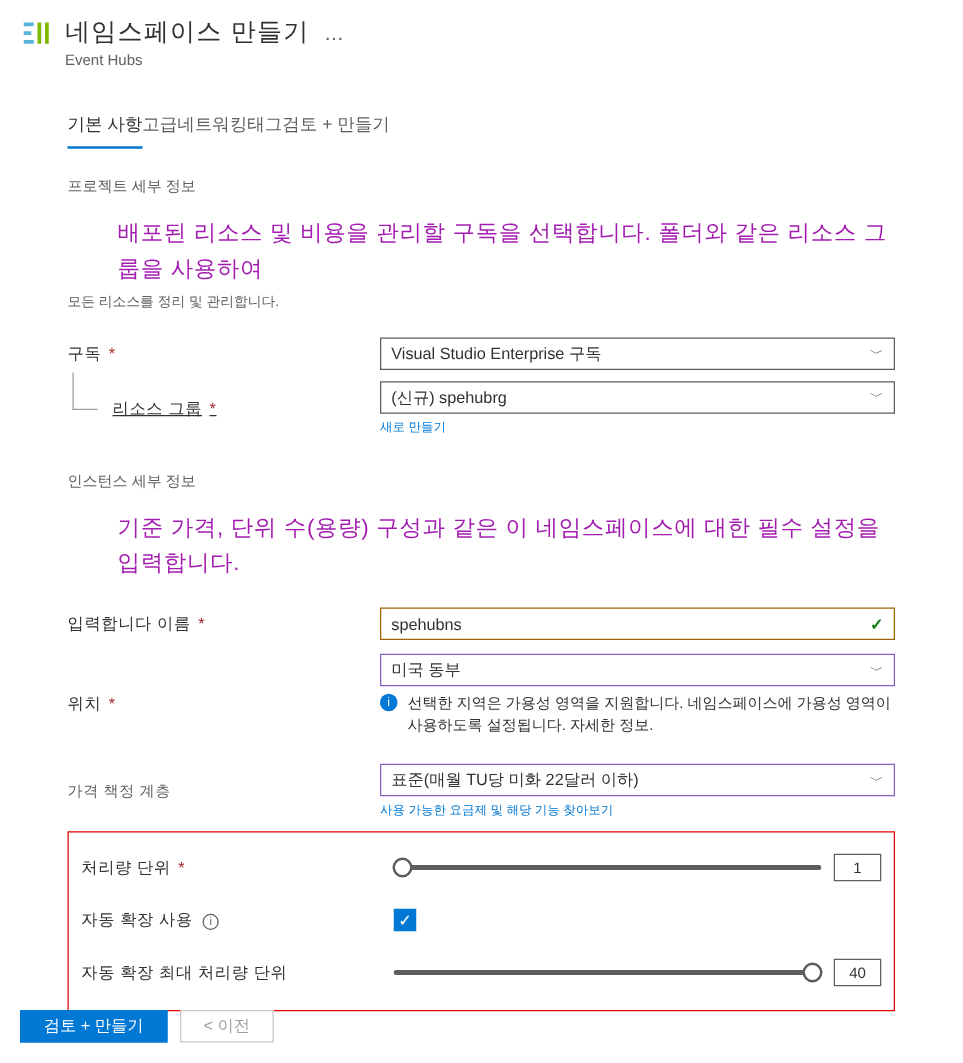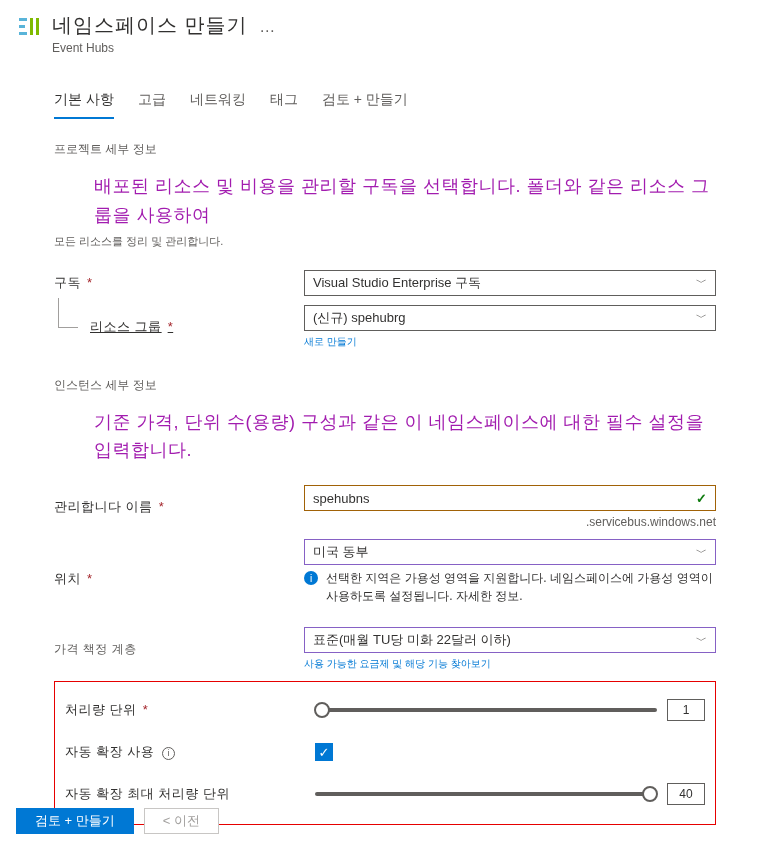--- a/index.html
+++ b/index.html
@@ -37,21 +37,20 @@
       color: #605e5c;
       margin-left: 8px;
     }
     .header-subtitle {
       font-size: 12px;
       color: #605e5c;
       margin-top: 2px;
     }
     .tabs {
       display: flex;
-      gap: 24px;
       padding: 0 54px;
       margin-top: 24px;
       border-bottom: 0;
     }
     .tab {
       font-size: 14px;
       color: #605e5c;
       padding: 4px 0;
       cursor: pointer;
       position: relative;
@@ -334,28 +333,27 @@
     </div>
   </div>
 
   <div class="section-spacer"></div>
 
   <div class="section-title">인스턴스 세부 정보</div>
   <div class="section-desc" style="margin-bottom:20px;">기준 가격, 단위 수(용량) 구성과 같은 이 네임스페이스에 대한 필수 설정을 입력합니다.</div>
 
   <div class="form-row">
     <div class="form-label">
-      <span>관리합니다 이름</span><span class="req">*</span>
+      <span>입력합니다 이름</span><span class="req">*</span>
     </div>
     <div class="form-control">
       <div class="input-box">
         <span>spehubns</span>
         <span class="check">✓</span>
       </div>
-      <div class="suffix-text">.servicebus.windows.net</div>
     </div>
   </div>
 
   <div class="form-row" style="margin-top:10px;">
     <div class="form-label">
       <span>위치</span><span class="req">*</span>
     </div>
     <div class="form-control">
       <div class="select-box purple">
         <span>미국 동부</span>

